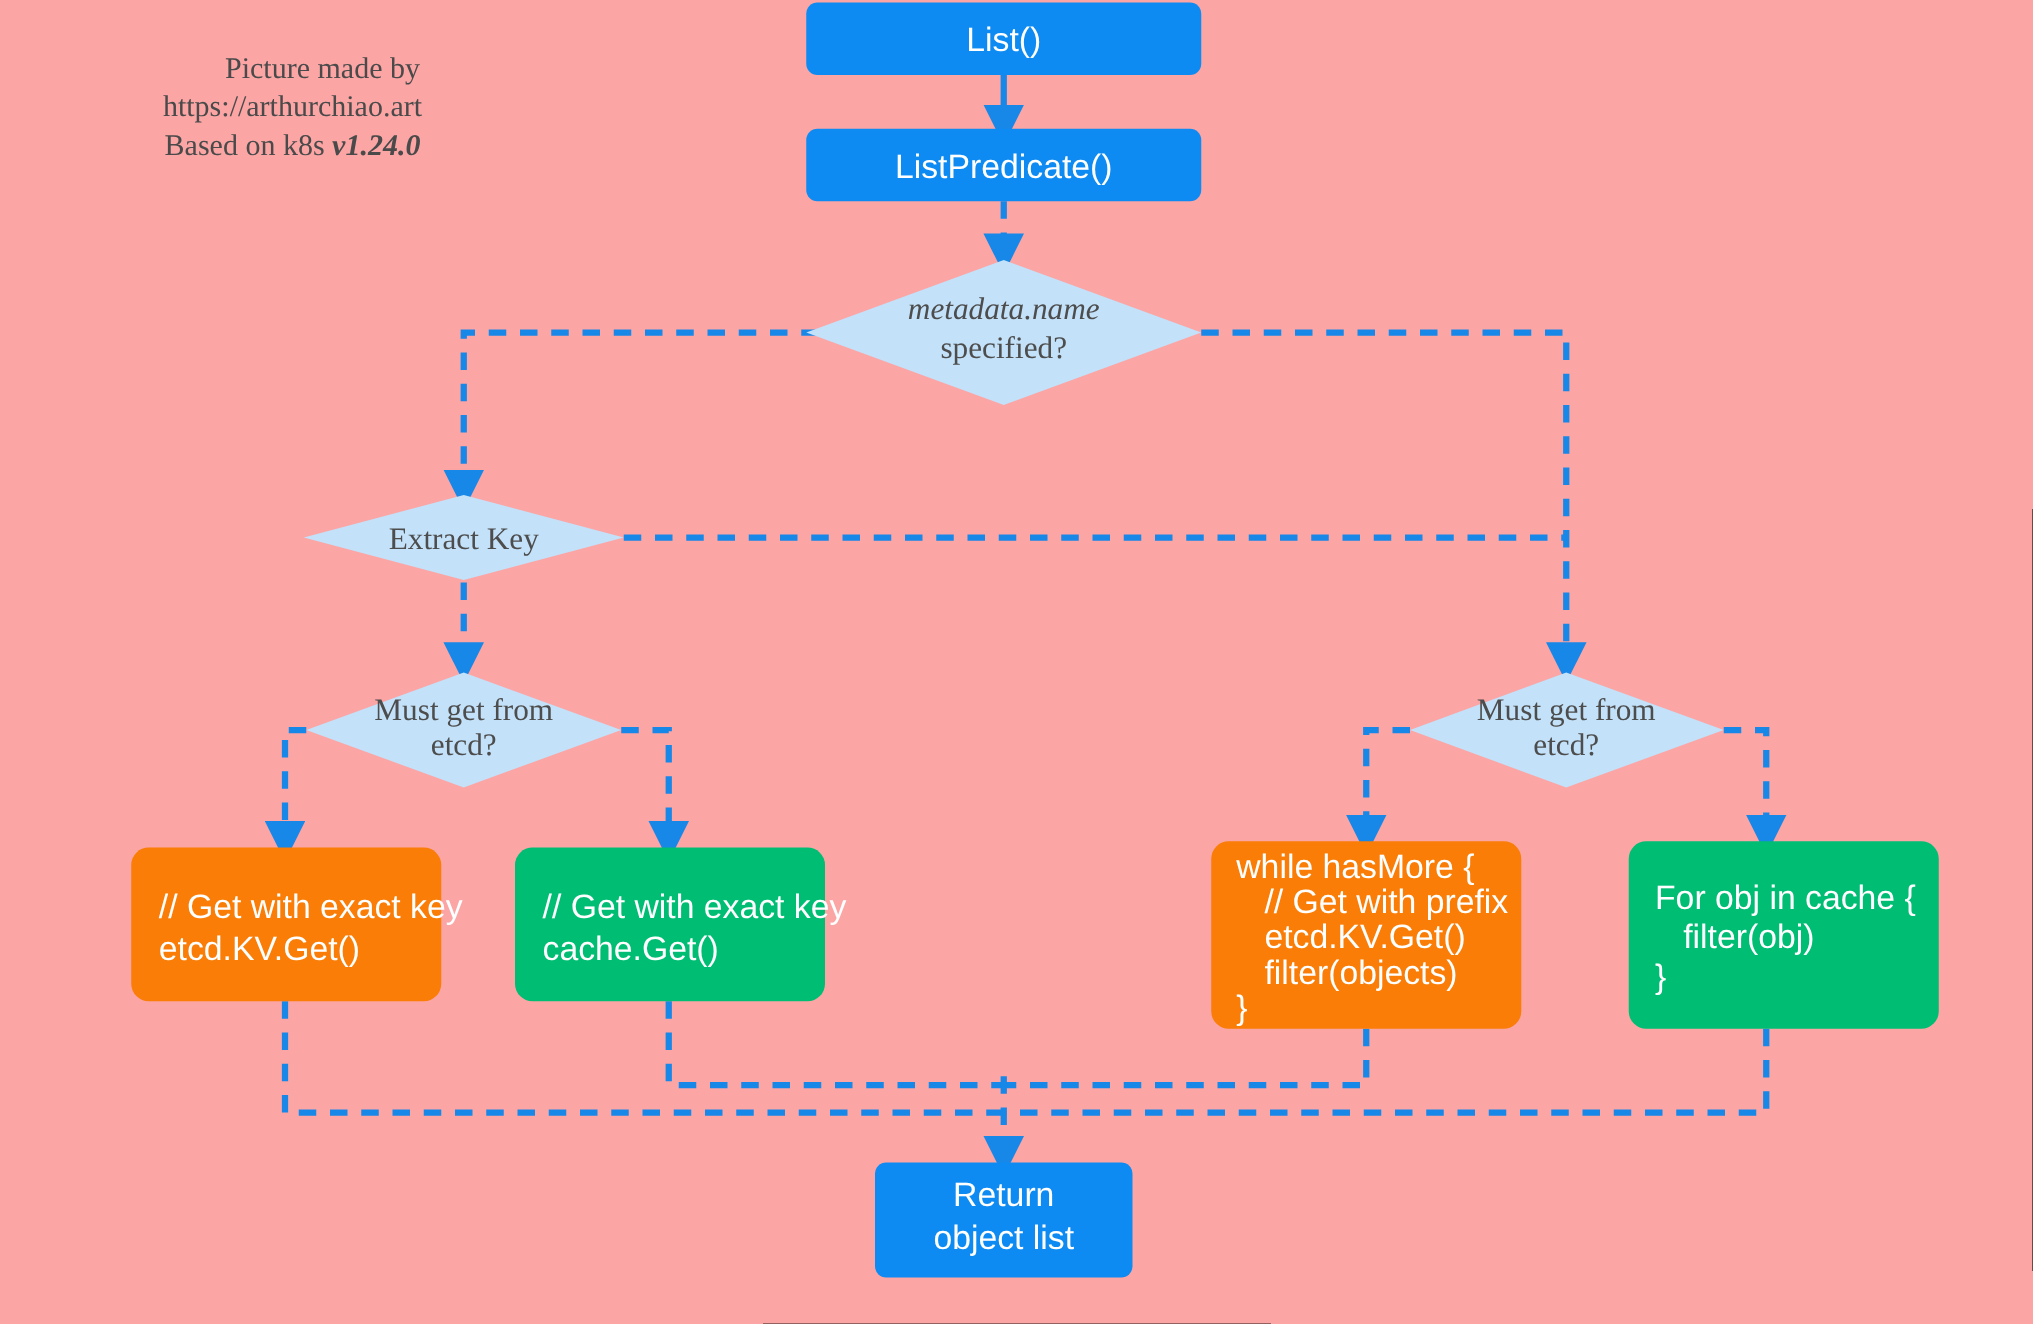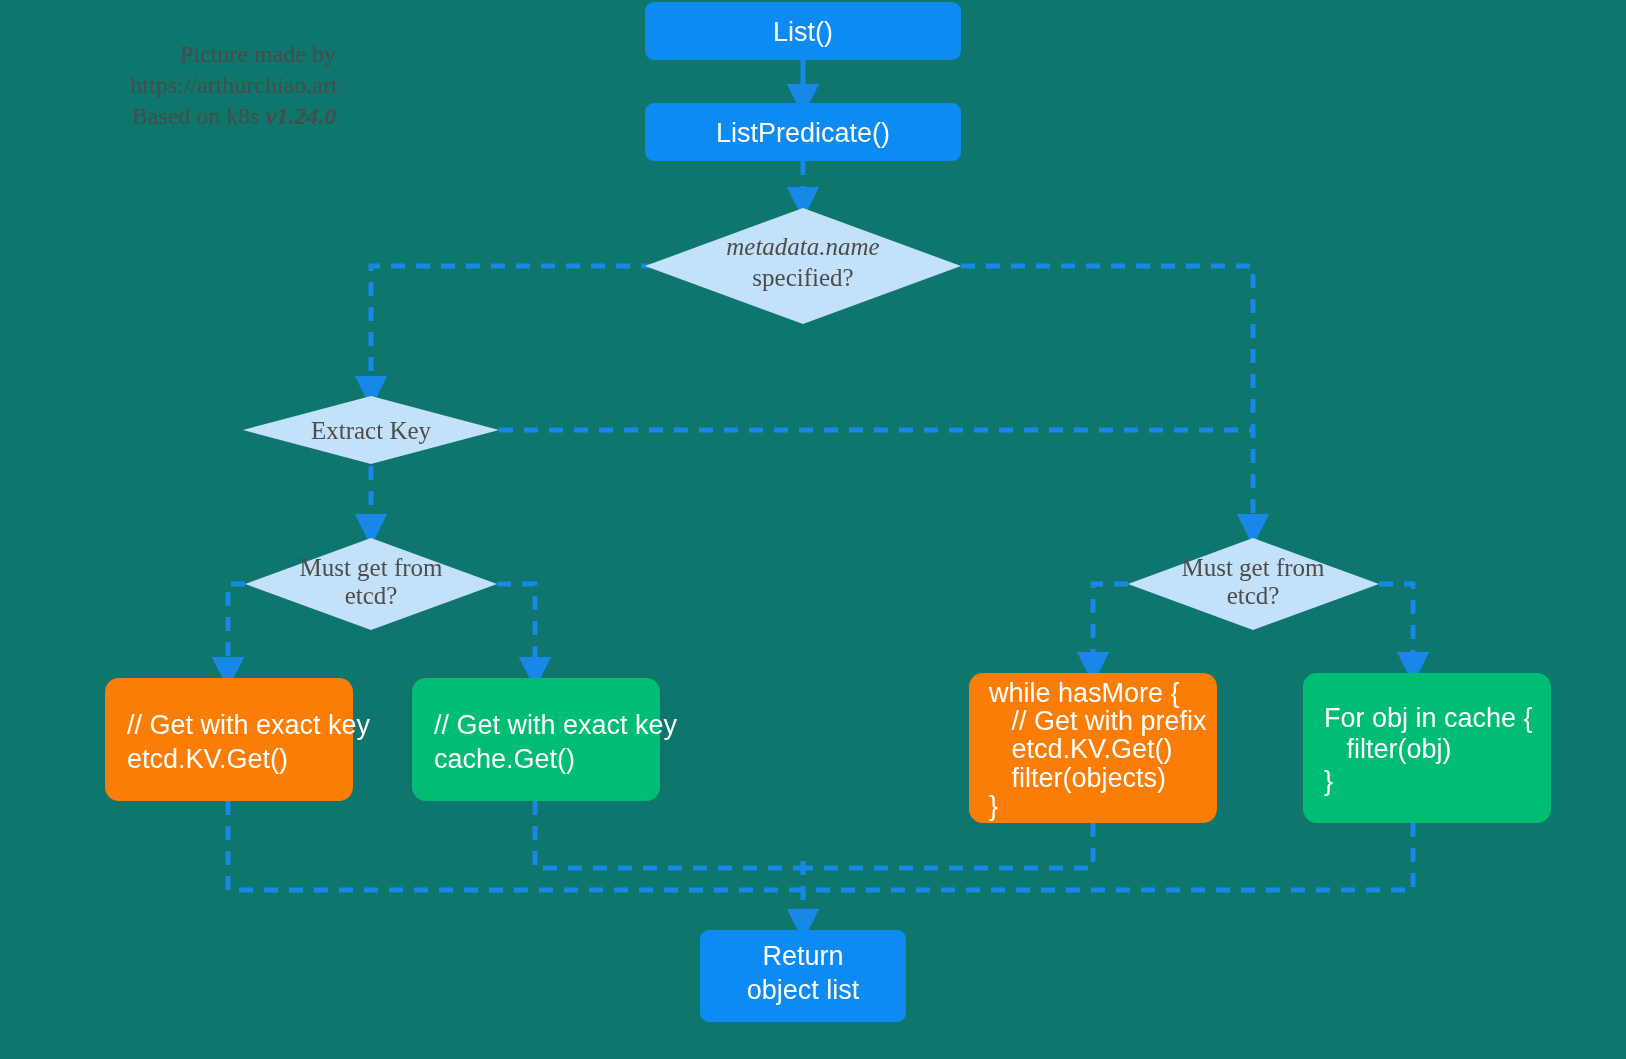--- a/index.html
+++ b/index.html
@@ -10,21 +10,21 @@
   body {
     width: 1626px;
     height: 1059px;
     overflow: hidden;
     font-family: "Liberation Sans", sans-serif;
   }
   #canvas {
     position: relative;
     width: 1626px;
     height: 1059px;
-    background: #0f766e;
+    background: #fca5a5;
   }
   svg#diagram {
     position: absolute;
     top: 0;
     left: 0;
     width: 1626px;
     height: 1059px;
     display: block;
   }
   .node-label {

